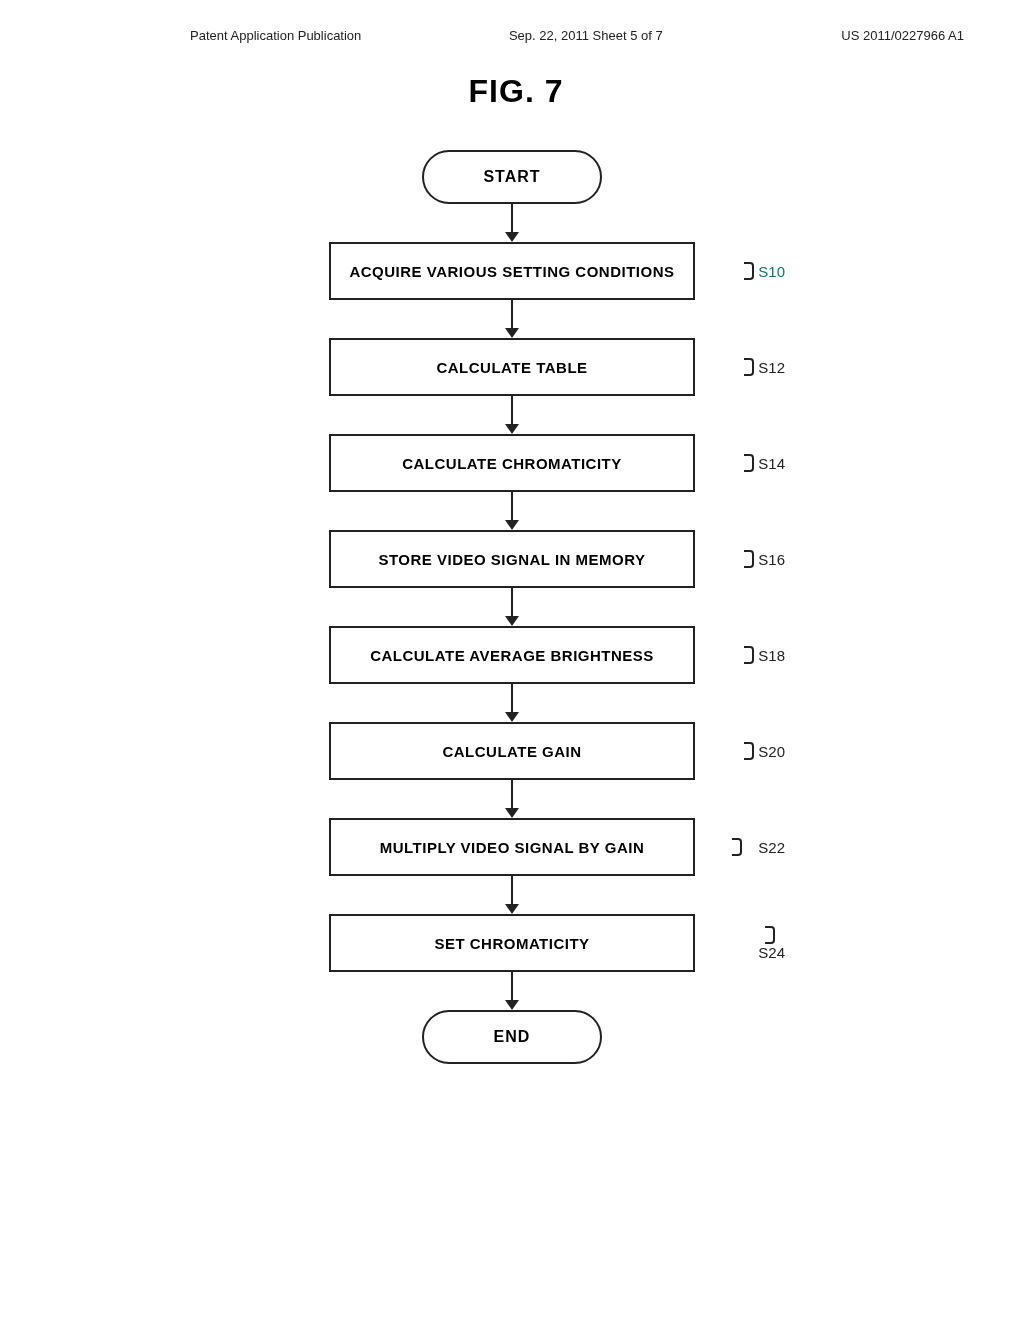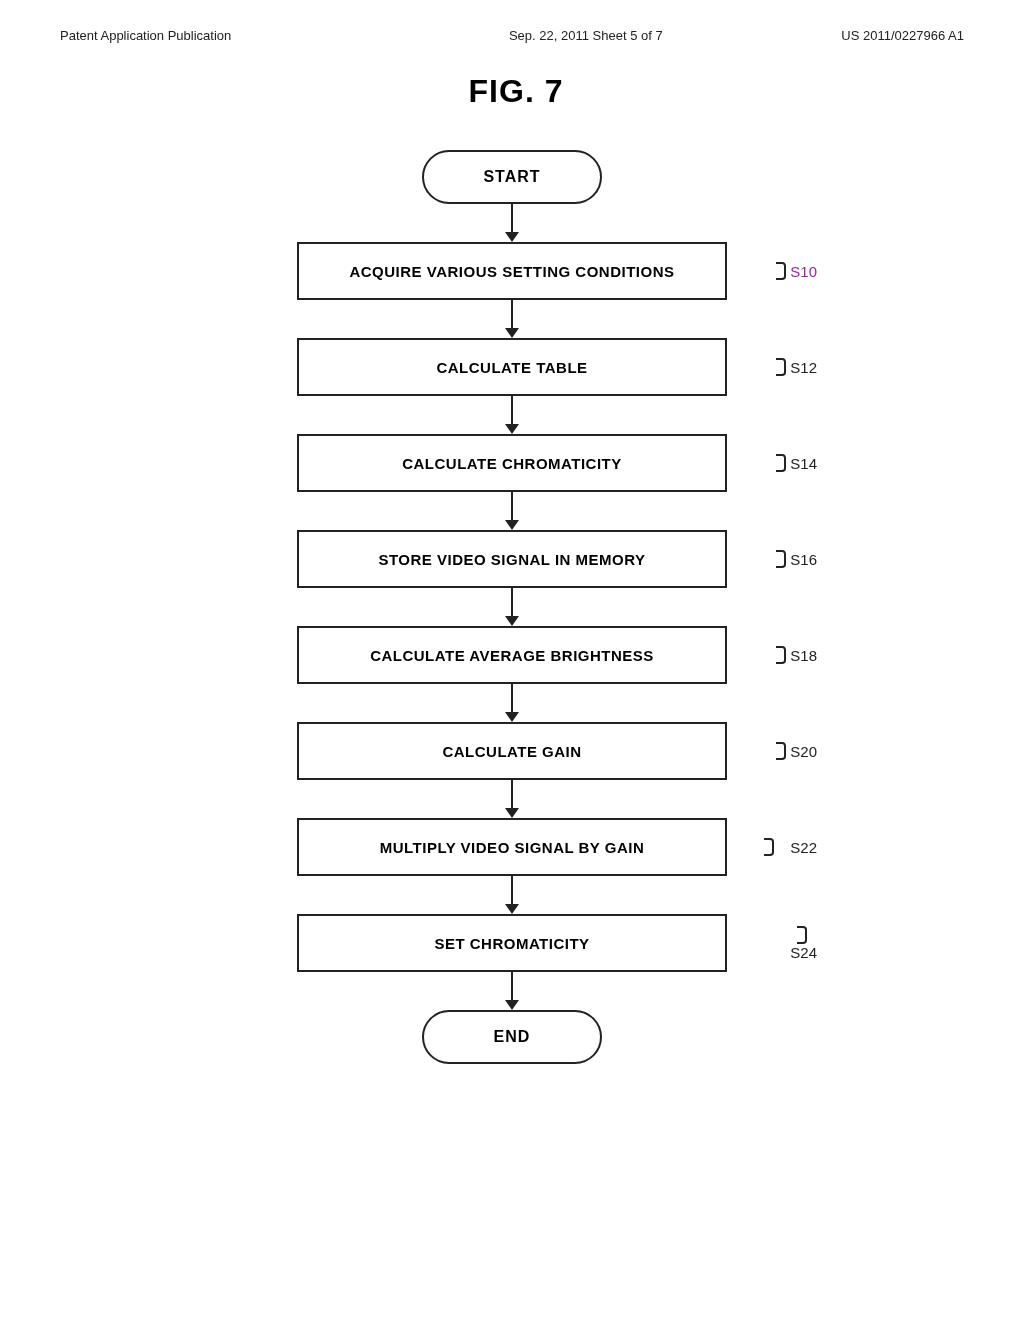--- a/index.html
+++ b/index.html
@@ -16,20 +16,21 @@
       display: flex;
       justify-content: space-between;
       align-items: center;
       padding: 28px 60px 0 60px;
       font-size: 13px;
       color: #222;
     }
 
     .header-left, .header-center, .header-right {
       flex: 1;
+      text-align: right;
     }
     .header-center {
       text-align: right;
     }
     .header-right {
       text-align: right;
     }
 
     .fig-title {
       text-align: center;
@@ -64,21 +65,21 @@
       align-items: center;
       justify-content: center;
       font-size: 16px;
       font-weight: bold;
       background: #fff;
       letter-spacing: 1px;
     }
 
     
     .node-rect {
-      width: 430px;
+      width: 366px;
       height: 58px;
       border: 2.5px solid #222;
       display: flex;
       align-items: center;
       justify-content: center;
       font-size: 15px;
       font-weight: bold;
       background: #fff;
       letter-spacing: 0.5px;
     }
@@ -120,21 +121,21 @@
 <div class="flowchart" id="flowchart-container">
 <div class="node-wrapper">
       <div class="node-rounded">START</div>
     </div>
     <div class="arrow">
       <div class="arrow-line"></div>
       <div class="arrow-head"></div>
     </div>
     <div class="node-wrapper">
       <div class="node-rect">ACQUIRE VARIOUS SETTING CONDITIONS</div>
-      <div style="position: absolute; right: -90px; font-size: 15px; color: #a21caf; white-space: nowrap; display: flex; align-items: center; gap: 0px;">
+      <div style="position: absolute; right: -90px; font-size: 15px; color: #0f766e; white-space: nowrap; display: flex; align-items: center; gap: 0px;">
         <span style="display: inline-block; width: 10px; height: 18px; border-top: 2px solid rgb(34, 34, 34); border-right: 2px solid rgb(34, 34, 34); border-bottom: 2px solid rgb(34, 34, 34); border-radius: 0px 4px 4px 0px; margin-right: 4px;"></span>
         <span>S10</span>
       </div>
     </div>
     <div class="arrow">
       <div class="arrow-line"></div>
       <div class="arrow-head"></div>
     </div>
     <div class="node-wrapper">
       <div class="node-rect">CALCULATE TABLE</div>

